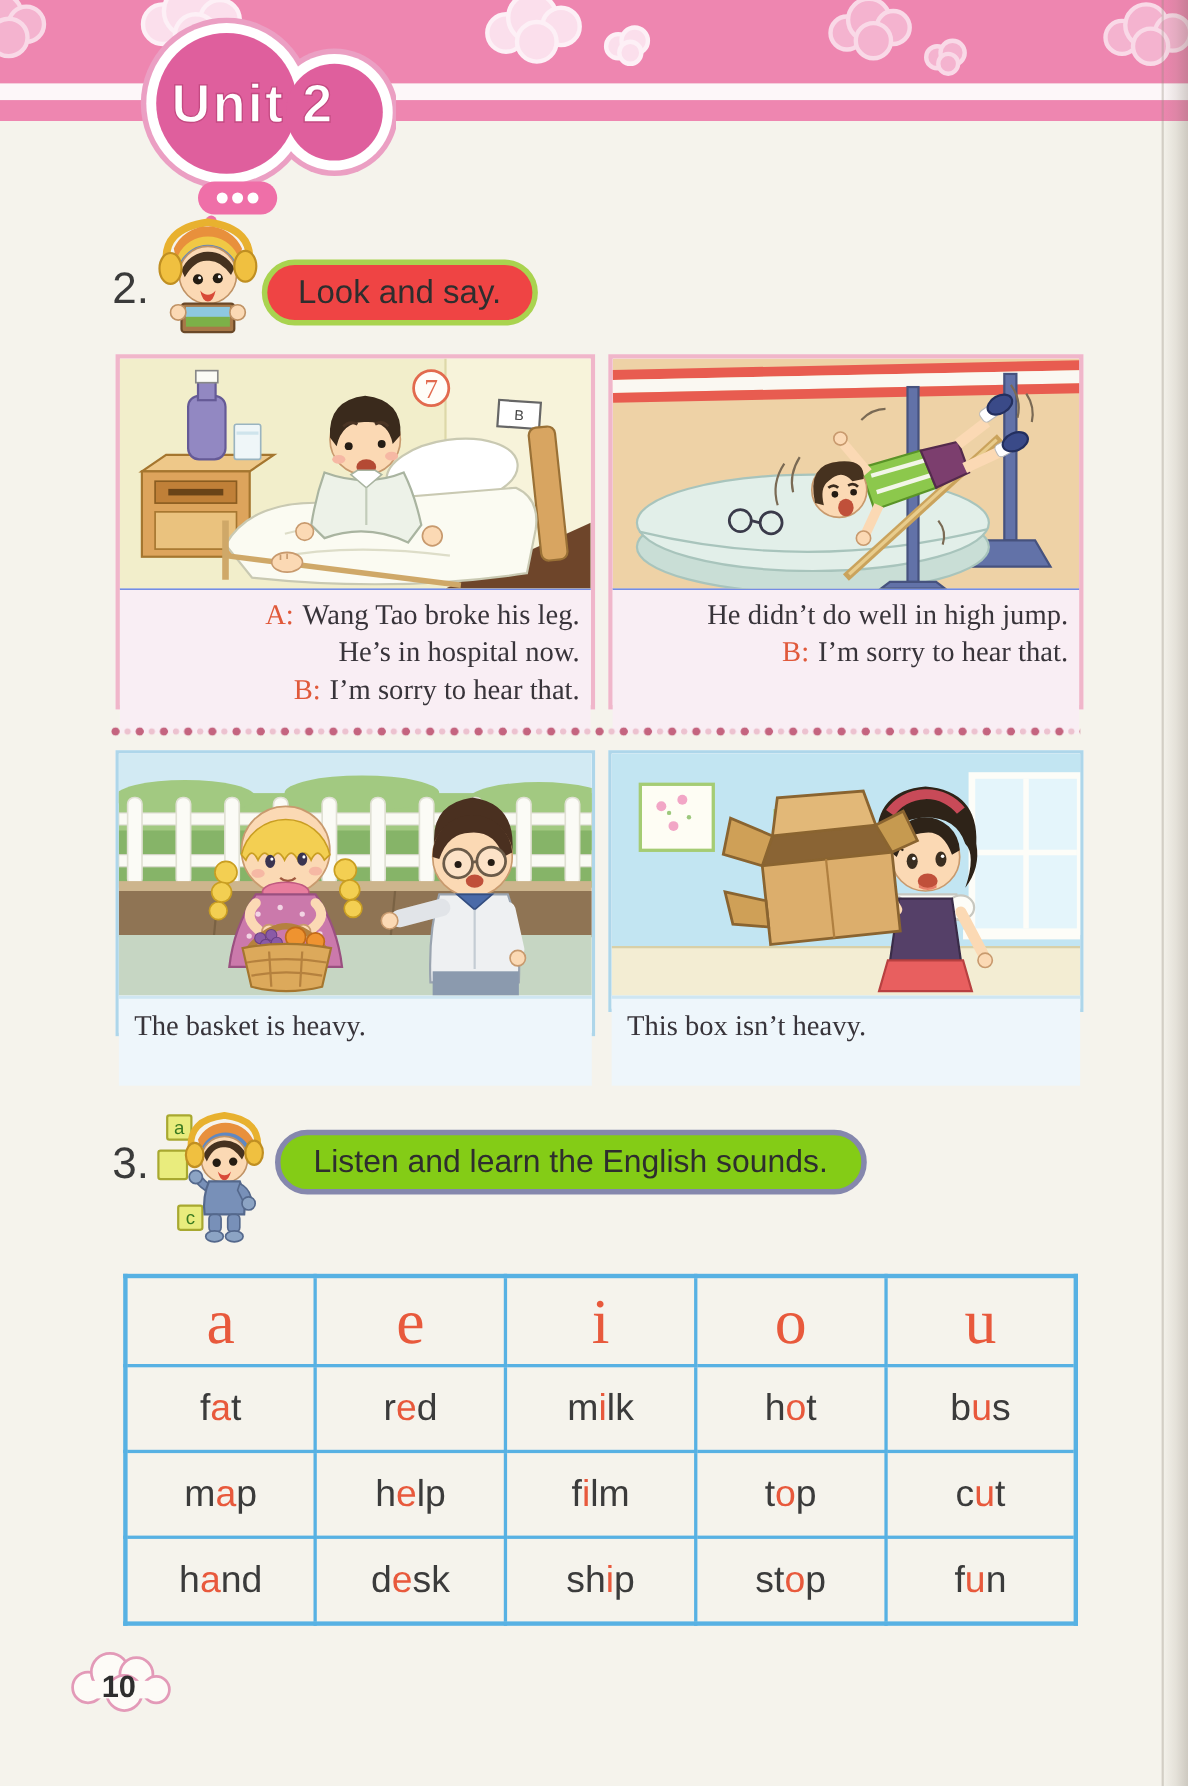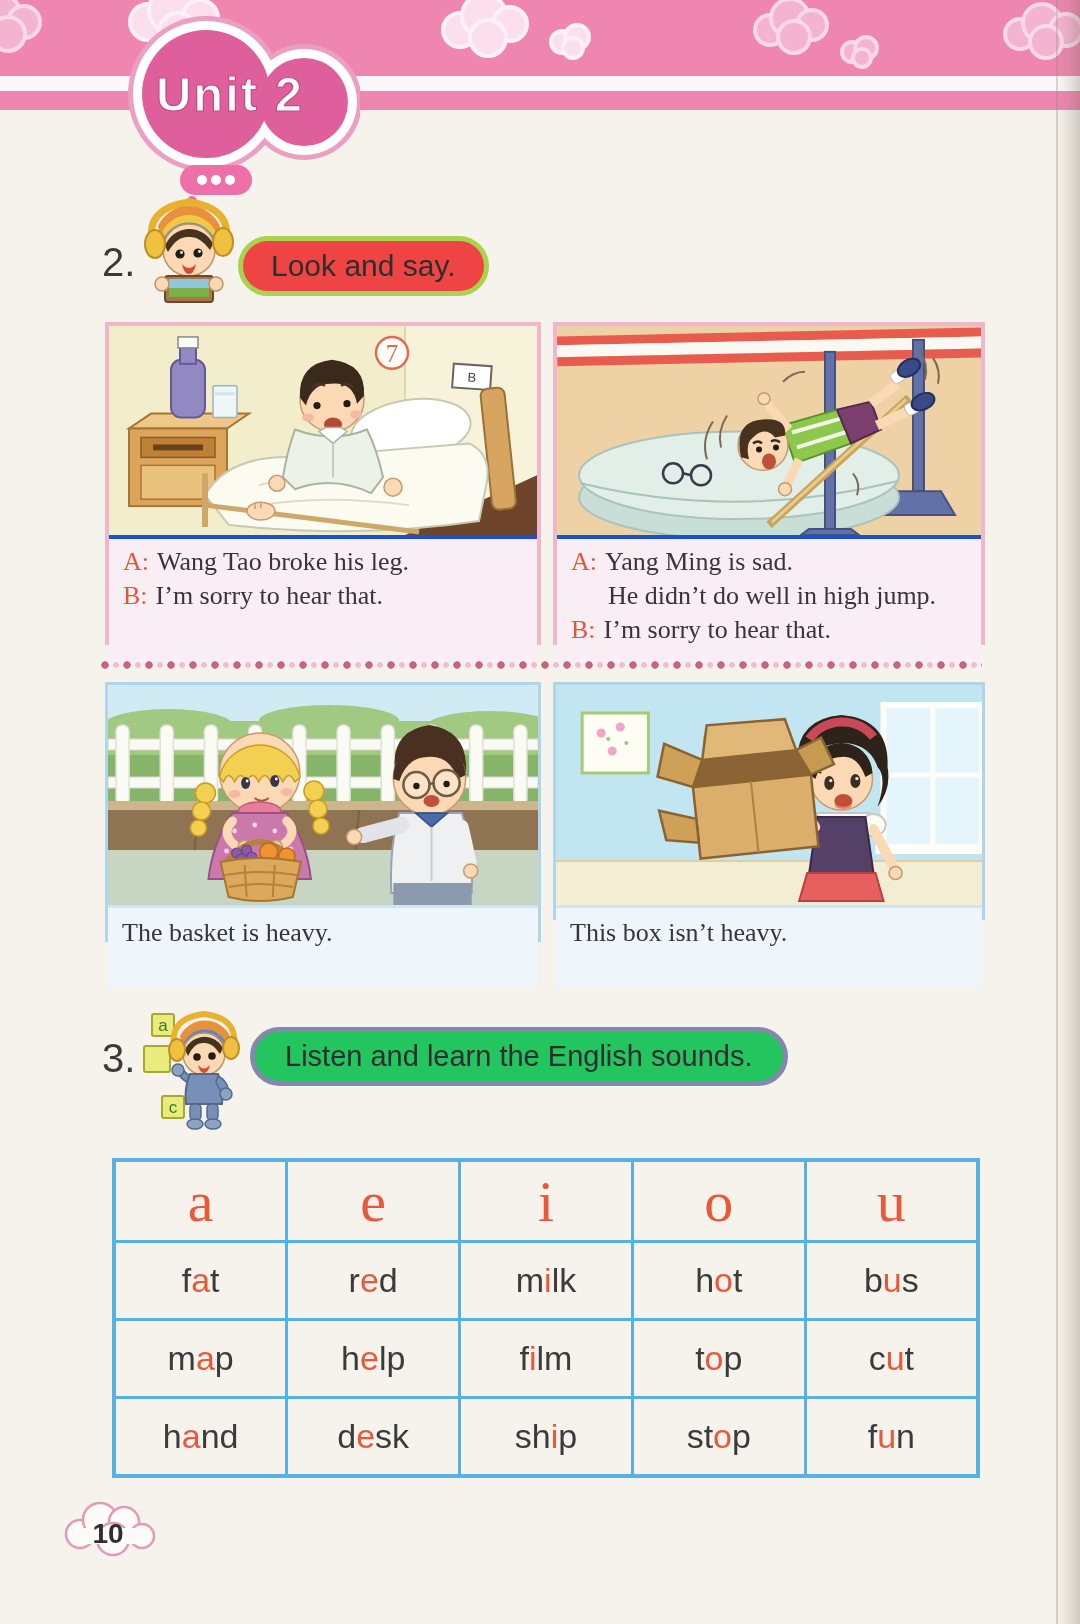--- a/index.html
+++ b/index.html
@@ -20,29 +20,29 @@
   .sec-num{position:absolute;font-family:"Liberation Sans",sans-serif;font-size:40px;color:#3a3a3a;}
   .num2{left:102px;top:240px;}
   .num3{left:102px;top:1036px;}
   .thought-bubble{position:absolute;left:172px;top:163px;width:86px;height:52px;}
   .mascot-reading{position:absolute;left:138px;top:188px;width:102px;height:116px;}
   .mascot-blocks{position:absolute;left:138px;top:1004px;width:112px;height:126px;}
   .pill{position:absolute;display:inline-block;font-family:"Liberation Sans",sans-serif;color:#2e2e2e;white-space:nowrap;}
   .pill-green{left:238px;top:236px;padding:8px 28px;font-size:30px;
     background:#ef4444;border:5px solid #a9d34f;border-radius:32px;}
   .pill-blue{left:250px;top:1027px;padding:8px 30px;font-size:29px;
-    background:#22c55e;border:5px solid #8587ad;border-radius:34px;}
+    background:#84cc16;border:5px solid #8587ad;border-radius:34px;}
 
   
   .panel{position:absolute;box-sizing:border-box;background:#fff;}
   .panel.pinkb{border:4px solid #f0b6ca;}
   .panel.blueb{border:3px solid #aed6ea;}
   .panel .pic{display:block;width:100%;}
   .panel .caption{box-sizing:border-box;padding:6px 10px 4px 14px;font-size:26px;line-height:34px;color:#38343a;}
-  .panel.pinkb .caption{background:#f9eef4;border-top:4px solid #1d4ed8;height:132px;}
+  .panel.pinkb .caption{background:#f9eef4;border-top:1px solid #1d4ed8;height:132px;text-align:right;}
   .panel.blueb .caption{background:#eef6fb;border-top:3px solid #cfe6f2;height:82px;padding-top:8px;}
   .spk{color:#e0593a;margin-right:8px;}
   .cap-indent{padding-left:37px;}
   .p1{left:105px;top:322px;width:436px;height:323px;}
   .p2{left:553px;top:322px;width:432px;height:323px;}
   .p3{left:105px;top:682px;width:436px;height:260px;}
   .p4{left:553px;top:682px;width:432px;height:238px;}
 
   .dots-divider{position:absolute;left:100px;top:659px;width:882px;height:12px;
     background-image:
@@ -212,20 +212,21 @@
       <ellipse cx="224" cy="99" rx="9" ry="7" fill="#b44a34"></ellipse>
       <path d="M216,102 q8,6 16,0 l0,3 q-8,4 -16,0 Z" fill="#e8806a"></path>
       <path d="M186,104 Q178,126 174,152 L186,164 Q224,150 262,168 L274,152 Q268,124 258,104 Q224,118 186,104 Z" fill="#edf2e8" stroke="#a9b4a0" stroke-width="2"></path>
       <polygon points="210,106 224,118 238,106 232,102 216,102" fill="#ffffff" stroke="#a9b4a0" stroke-width="1.5"></polygon>
       <line x1="224" y1="118" x2="224" y2="152" stroke="#c2ccba" stroke-width="2"></line>
       <circle cx="168" cy="158" r="8" fill="#fbd9b4" stroke="#c89a6e" stroke-width="1.5"></circle>
       <circle cx="284" cy="162" r="9" fill="#fbd9b4" stroke="#c89a6e" stroke-width="1.5"></circle>
     </svg>
     <div class="caption">
       <div class="cap-line"><span class="spk">A:</span><span>Wang Tao broke his leg.</span></div>
+      <div class="cap-line cap-indent"><span>He’s in hospital now.</span></div>
       <div class="cap-line"><span class="spk">B:</span><span>I’m sorry to hear that.</span></div>
     </div>
   </div>
 
   <div class="panel pinkb p2">
     <svg class="pic" viewBox="0 0 424 210" width="424" height="209" preserveAspectRatio="none">
       <rect width="424" height="210" fill="#eed2a6"></rect>
       <g transform="rotate(-1.2 212 20)">
         <rect y="6" width="430" height="9" fill="#e85c50"></rect>
         <rect y="15" width="430" height="12" fill="#faf8f2"></rect>
@@ -267,21 +268,20 @@
       <g fill="none" stroke="#7a6a54" stroke-width="2">
         <path d="M156,96 q-12,18 -6,38"></path>
         <path d="M170,90 q-10,16 -6,32"></path>
         <path d="M362,24 q10,14 6,30"></path>
         <path d="M376,32 q8,12 5,26"></path>
         <path d="M296,148 q8,10 4,22"></path>
         <path d="M226,56 q10,-10 22,-10"></path>
       </g>
     </svg>
     <div class="caption">
-      <div class="cap-line"><span class="spk">A:</span><span>Yang Ming is sad.</span></div>
       <div class="cap-line cap-indent"><span>He didn’t do well in high jump.</span></div>
       <div class="cap-line"><span class="spk">B:</span><span>I’m sorry to hear that.</span></div>
     </div>
   </div>
 
   <div class="dots-divider"></div>
 
   <div class="panel blueb p3">
     <svg class="pic" viewBox="0 0 428 220" width="428" height="220" preserveAspectRatio="none">
       <defs>

